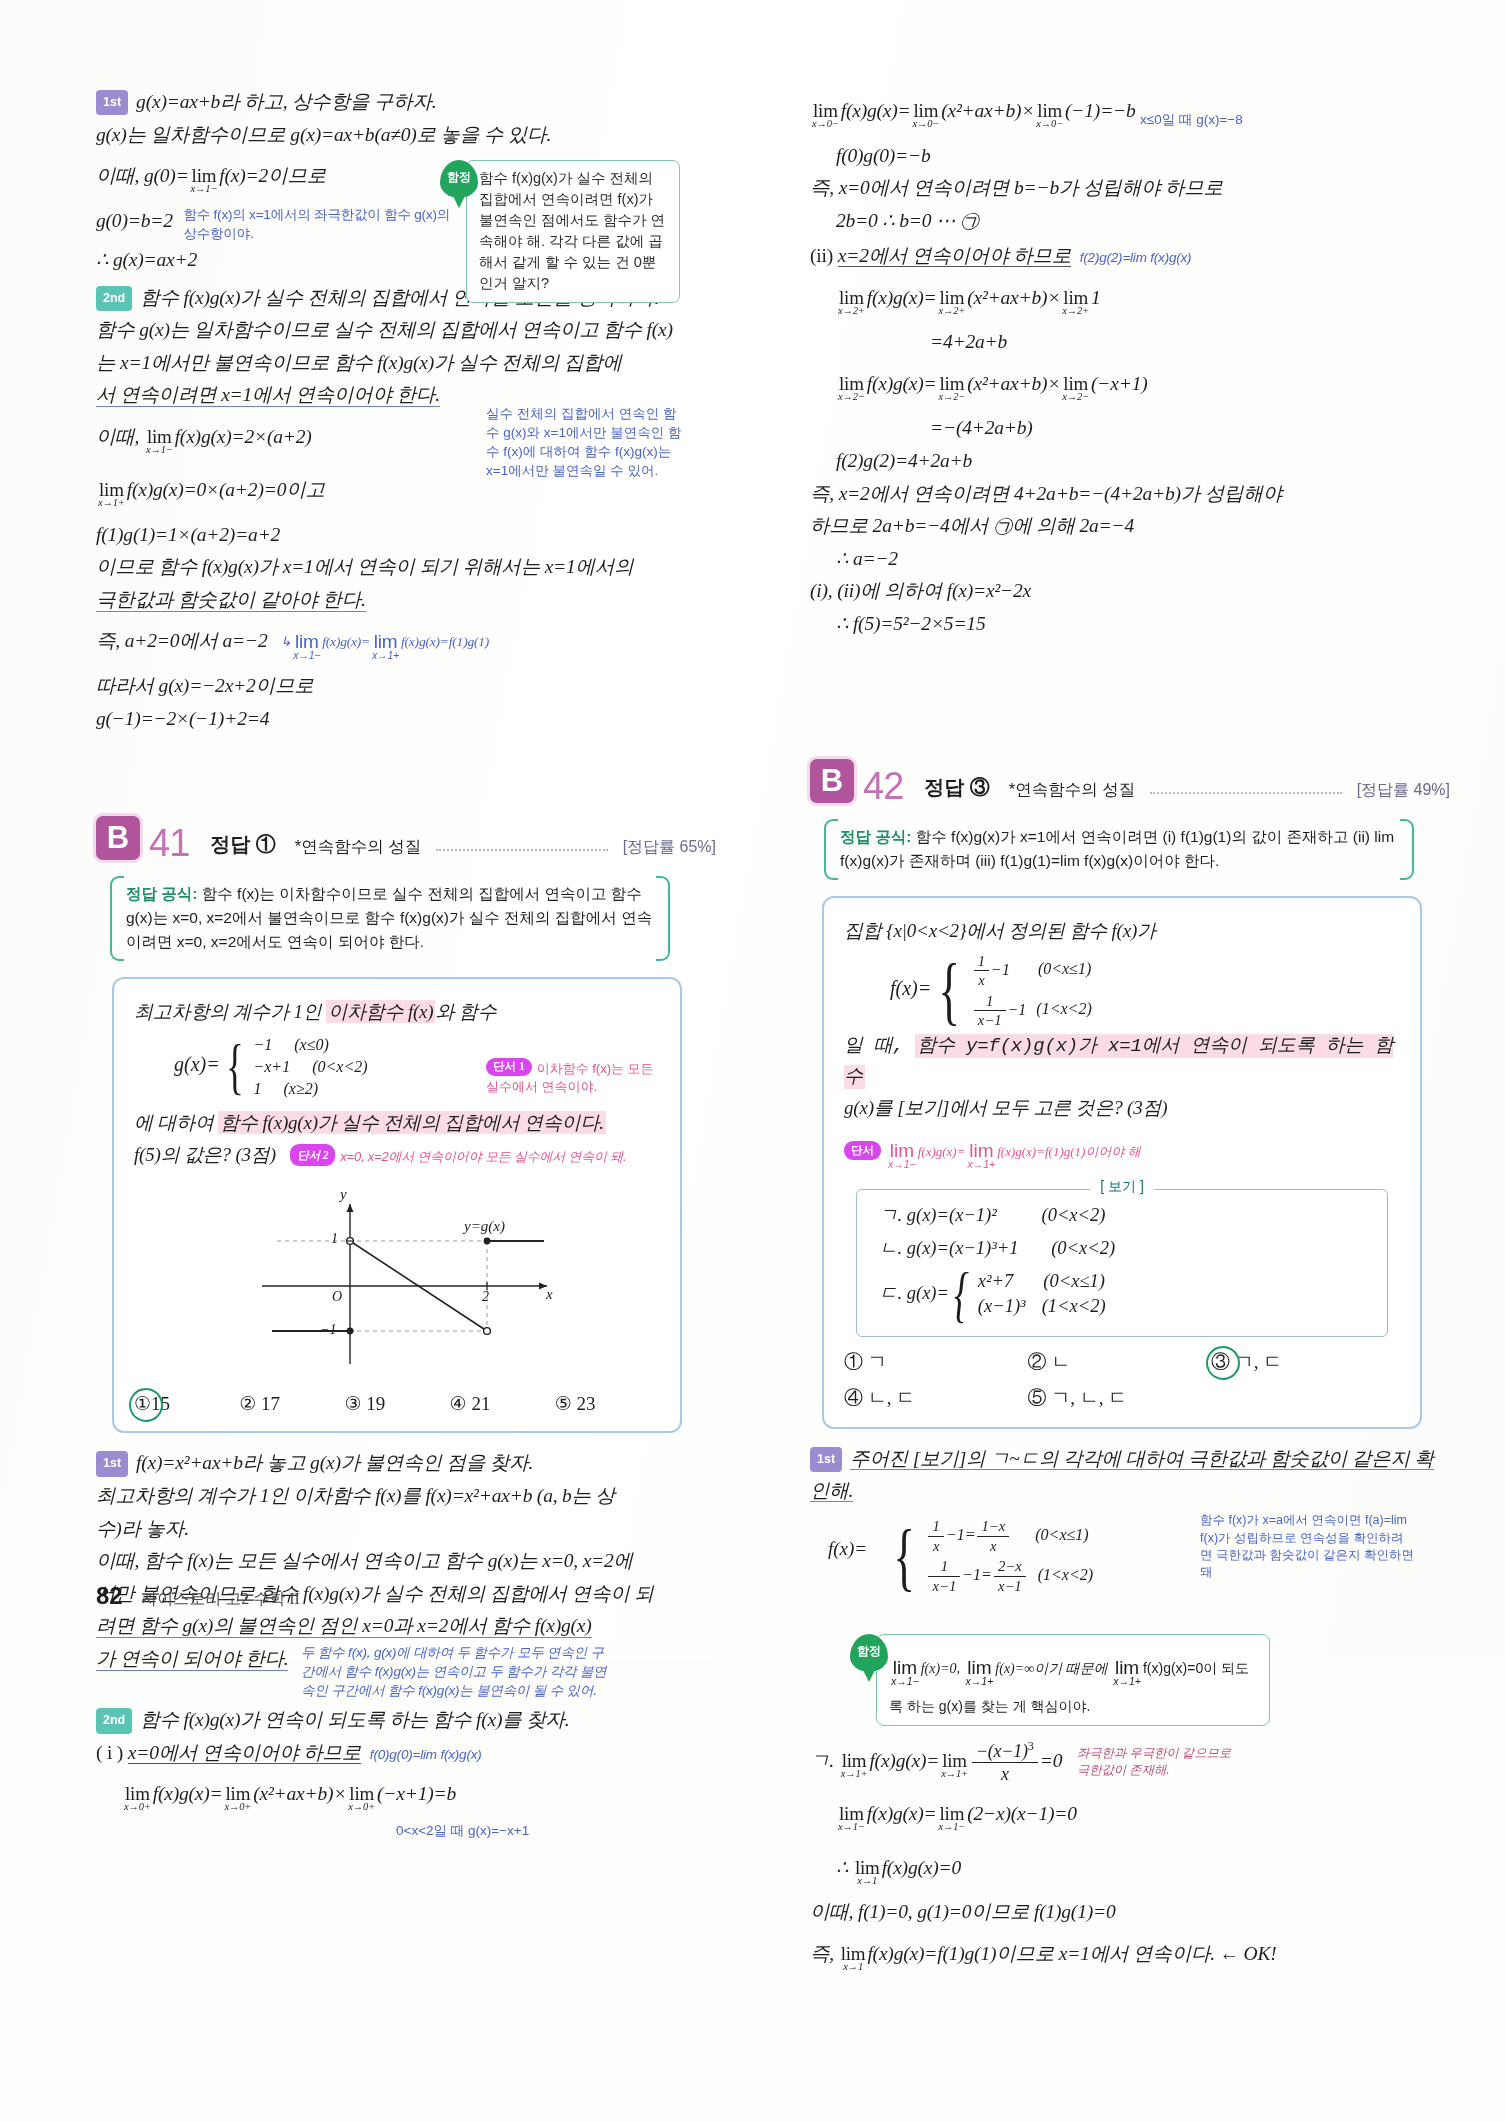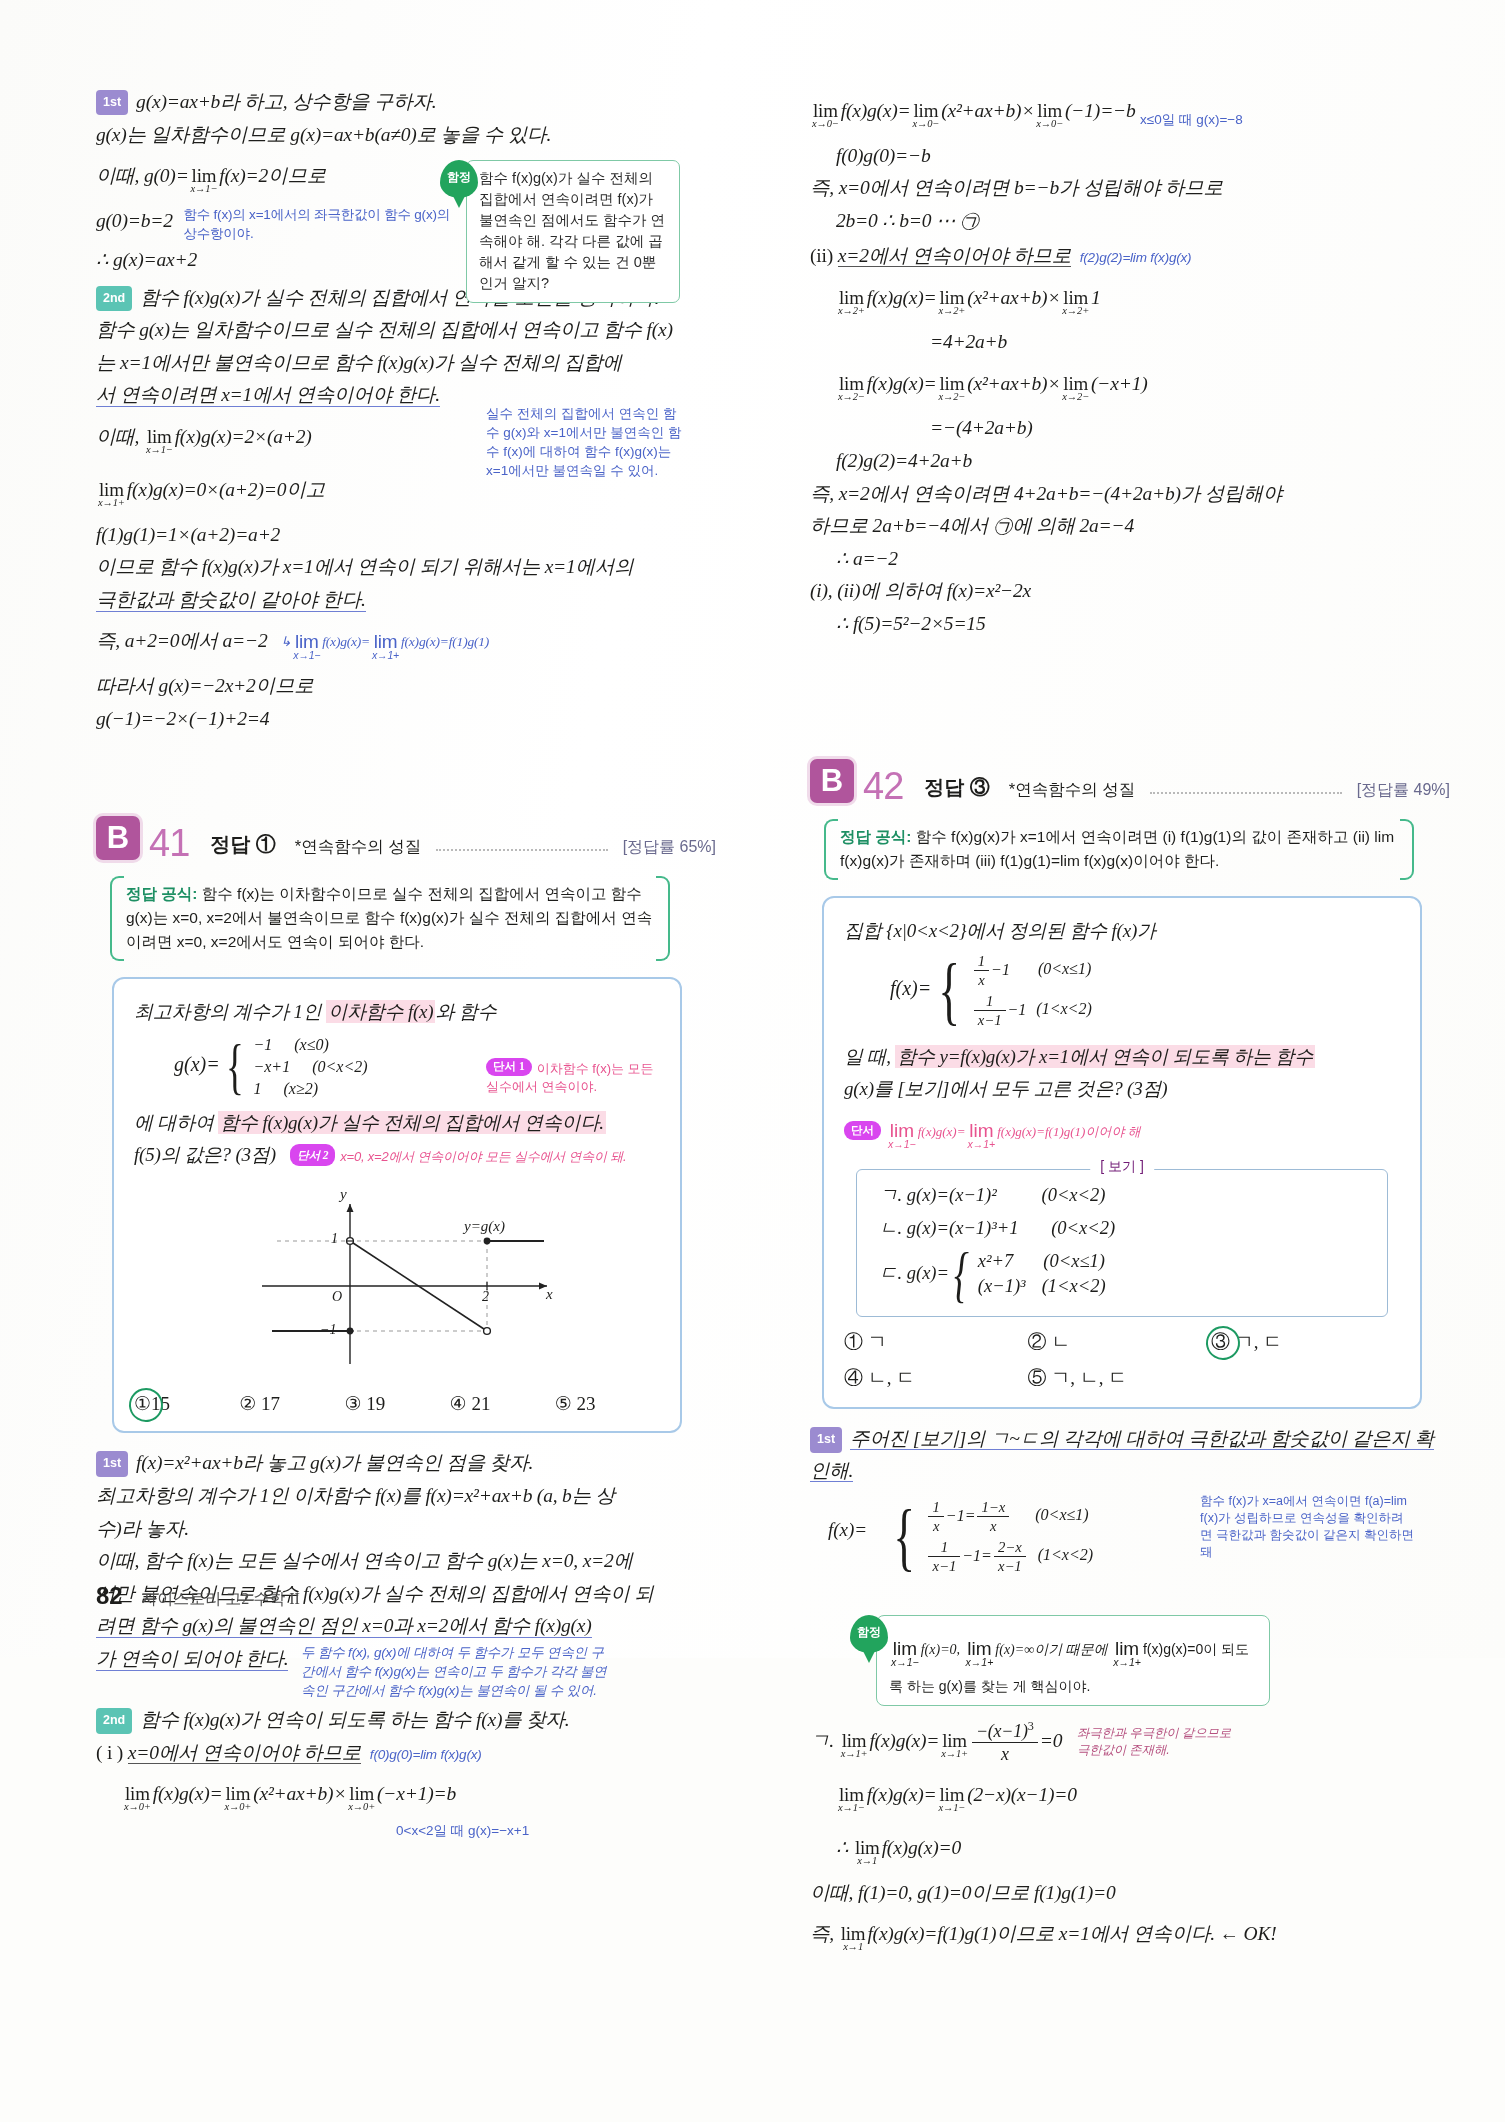--- a/index.html
+++ b/index.html
@@ -140,21 +140,21 @@
   .footer { position:absolute; left:96px; bottom:48px;
             font-family:"Liberation Sans",sans-serif; }
   .footer .pg { font-size:24px; font-weight:bold; color:#1d1d1b; margin-right:14px; }
   .footer .bk { font-size:16px; color:#4a4a4a;font-family:Liberation Serif, serif; }
 
   
   .bogi { border:1.4px solid #9dbbd6; border-radius:6px; margin:10px 12px 4px;
           padding:8px 14px 12px; position:relative; }
   .bogi .cap { position:absolute; top:-12px; left:50%; transform:translateX(-50%);
                background:#fff; padding:0 10px; font-family:"Liberation Sans",sans-serif;
-               font-size:14px; color:#701a75; }
+               font-size:14px; color:#0f766e; }
   .bogi .it { font-size:18.5px; padding:4px 0 4px 8px; }
 
   
   .trapbox2 { border:1.4px solid #7fc9a6; border-radius:8px; background:#fff;
               padding:8px 12px; font-family:"Liberation Sans",sans-serif;
               font-size:14px; line-height:1.5; }
 
   
   .rnote { color:#b5507f; font-family:"Liberation Sans",sans-serif; font-size:12.5px;
            line-height:1.38; }
@@ -418,21 +418,21 @@
         <span class="r mth" style="display:block;">
           <span class="frac"><span class="n">1</span><span class="d">x</span></span><span>−1</span><span class="cond" style="margin-left:28px;">(0&lt;x≤1)</span>
         </span>
         <span class="r mth" style="display:block;">
           <span class="frac"><span class="n">1</span><span class="d">x−1</span></span><span>−1</span><span class="cond" style="margin-left:10px;">(1&lt;x&lt;2)</span>
         </span>
       </span>
           </span>
     </div>
 
-    <div class="ln mth" style="margin-top:11px;">
+    <div class="ln mth" style="margin-top:0;font-family:Liberation Mono, monospace;">
       <span>일 때, </span><span class="hl">함수 y=f(x)g(x)가 x=1에서 연속이 되도록 하는 함수</span>
     </div>
     <div class="ln mth">g(x)를 [보기]에서 모두 고른 것은? (3점)</div>
 
     <div style="margin-top:2px;">
       <span class="clue">단서</span><span class="clue-text"><span class="lim"><span class="top">lim</span><span class="bot">x→1−</span></span><span class="mth">f(x)g(x)=</span><span class="lim"><span class="top">lim</span><span class="bot">x→1+</span></span><span class="mth">f(x)g(x)=f(1)g(1)이어야 해</span></span>
     </div>
 
     <div class="bogi">
       <div class="cap">[ 보기 ]</div>

